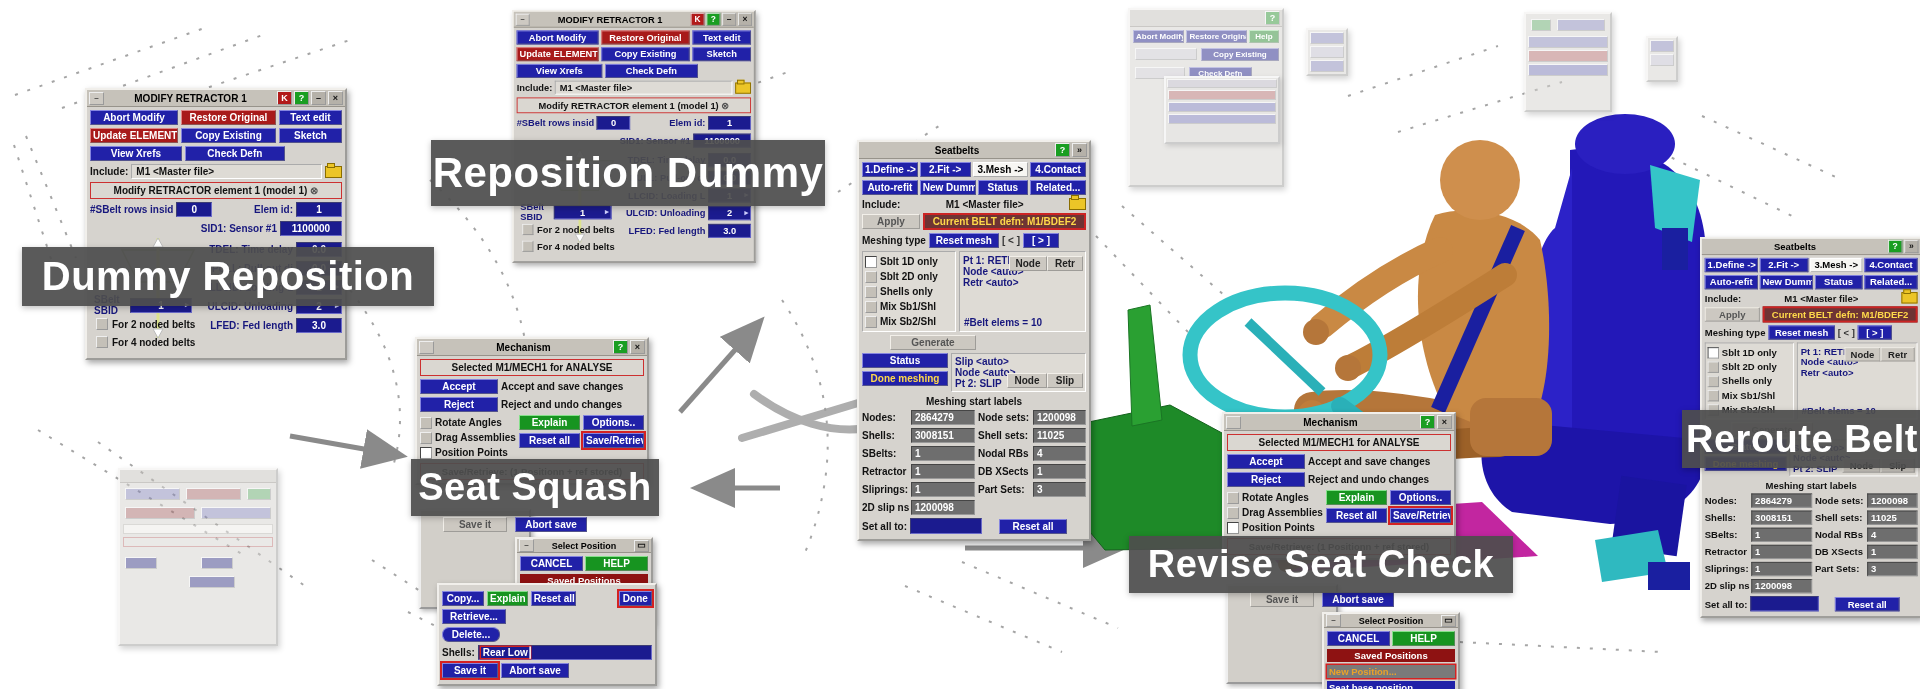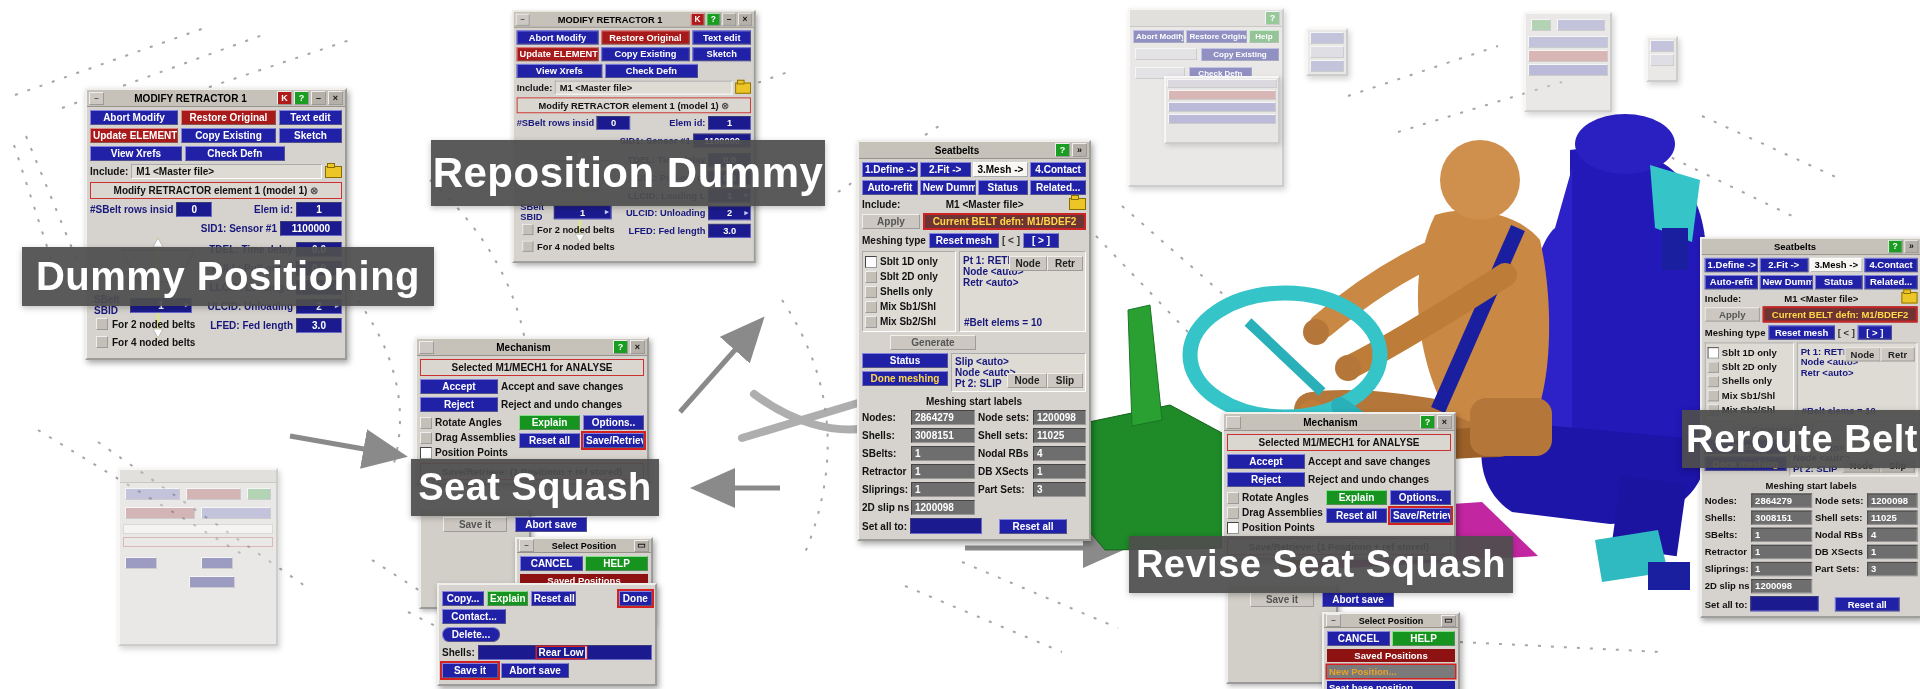--- a/index.html
+++ b/index.html
@@ -771,33 +771,33 @@
 </div>
 
   <div class="panel" style="left:437px;top:583px;width:216px;z-index:13;">
     <div class="row" style="margin-top:6px;">
       <div class="btn" style="width:50px;">Copy...</div>
       <div class="btn grn" style="width:48px;">Explain</div>
       <div class="btn" style="width:54px;">Reset all</div>
       <div class="btn redline" style="width:38px;margin-left:40px;">Done</div>
     </div>
     <div class="row">
-        <div class="btn" style="width:58px;">Contact...</div>
+        <div class="btn" style="width:58px;">Retrieve...</div>
       </div>
     <div class="row">
         <div class="btn" style="width:52px;border-radius:7px;">Delete...</div>
       </div>
     <div class="row">
       <span class="blk">Shells:</span>
-      <span class="val" style="flex:1;text-align:center;"><span style="box-shadow:0 0 0 1.5px #d42222;padding:0 2px;">Rear Low</span><span style="color:#fff;">▏</span></span>
+      <span class="val" style="flex:1;text-align:left;"><span style="box-shadow:0 0 0 1.5px #d42222;padding:0 2px;">Rear Low</span><span style="color:#fff;">▏</span></span>
     </div>
     <div class="row" style="margin-bottom:6px;">
       <div class="btn redline" style="width:50px;">Save it</div>
       <div class="btn" style="width:62px;">Abort save</div>
     </div>
   </div>
 
-  <div class="olabel" style="left:22px;top:247px;width:412px;height:59px;font-size:40px;">Dummy Positioning</div>
+  <div class="olabel" style="left:22px;top:247px;width:412px;height:59px;font-size:40px;">Dummy Reposition</div>
   <div class="olabel" style="left:431px;top:140px;width:394px;height:66px;font-size:42px;">Reposition Dummy</div>
   <div class="olabel" style="left:411px;top:459px;width:248px;height:57px;font-size:38px;">Seat Squash</div>
-  <div class="olabel" style="left:1129px;top:536px;width:384px;height:57px;font-size:38px;">Revise Seat Squash</div>
+  <div class="olabel" style="left:1129px;top:536px;width:384px;height:57px;font-size:38px;">Revise Seat Check</div>
   <div class="olabel" style="left:1682px;top:410px;width:240px;height:58px;font-size:38px;">Reroute Belt</div>
 </div>
 
 </body></html>

